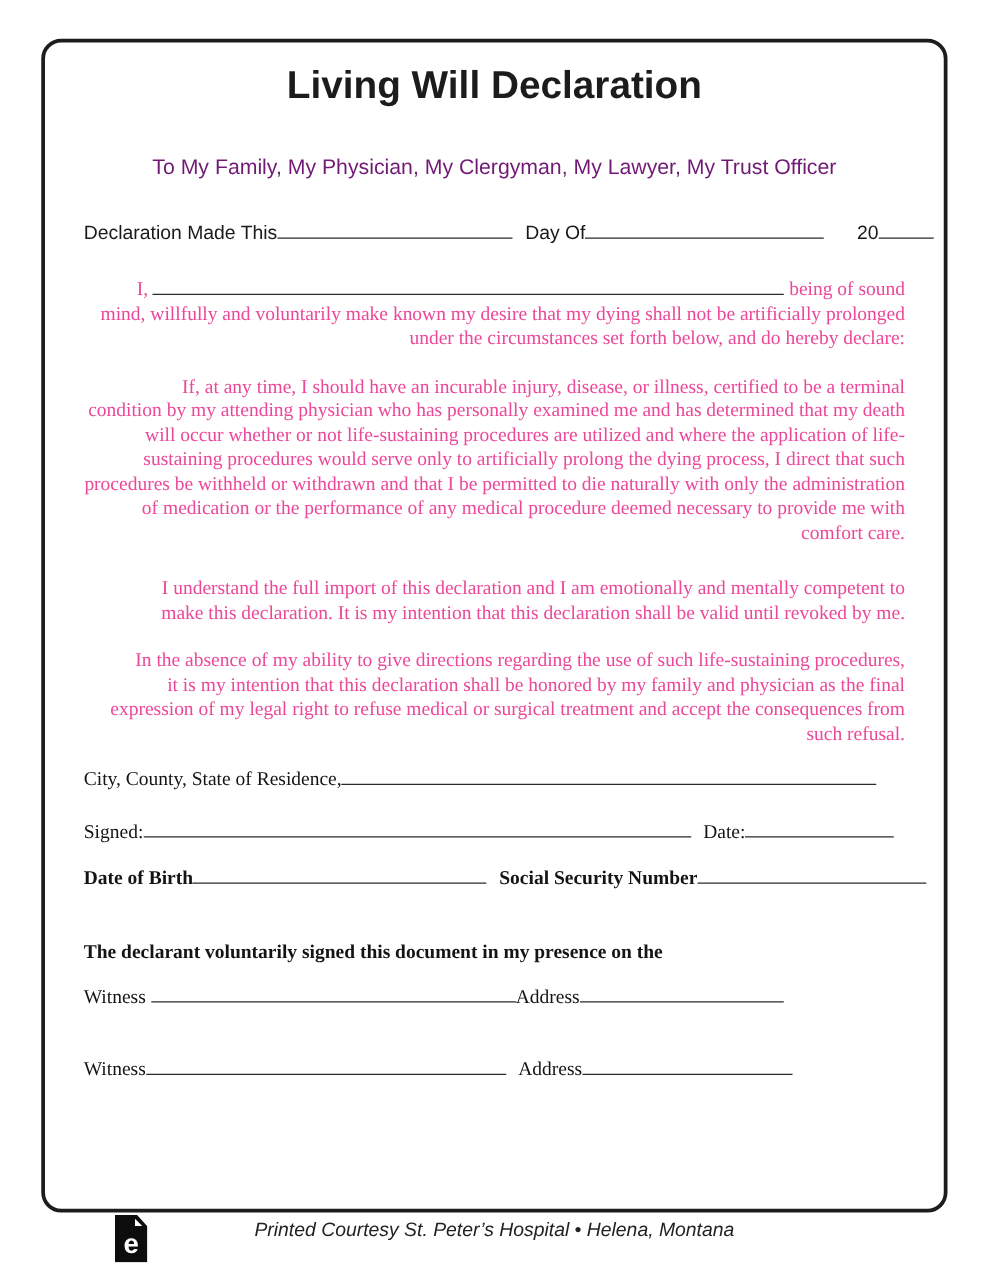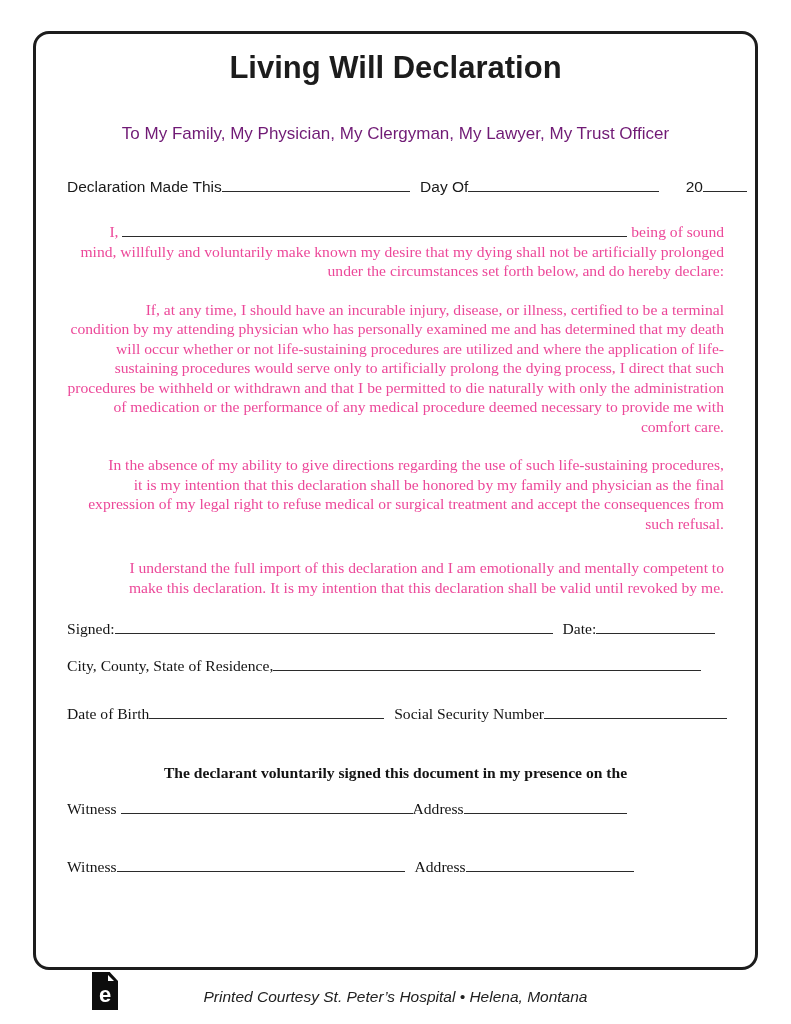--- a/index.html
+++ b/index.html
@@ -68,25 +68,24 @@
   .par-4 { margin-top: 25px; }
 
   .field-row {
     font-size: 15.6px;
     line-height: 20px;
     white-space: nowrap;
     color: #141414;
   }
   .row-signed    { margin-top: 22px; }
   .row-residence { margin-top: 17px; }
-  .row-dob       { margin-top: 28px; }
+  .row-dob       { margin-top: 17px; font-weight: bold; }
 
   .witness-statement {
     margin-top: 39px;
-    text-align: center;
     font-weight: bold;
     font-size: 15.6px;
     line-height: 19px;
     color: #141414;
   }
 
   .row-dayof    { margin-top: 24px; margin-left: 6px; }
   .row-witness1 { margin-top: 17px; }
   .row-witness2 { margin-top: 38px; }
 
@@ -95,21 +94,21 @@
   .ml30 { margin-left: 30px; }
 
   .footer {
     position: absolute;
     left: 0; top: 972px;
     width: 791px;
     text-align: center;
   }
   .footer-text {
     display: inline-block;
-    margin-top: 16px;
+    margin-top: 4px;
     font-family: "Liberation Sans", sans-serif;
     font-style: italic;
     font-size: 15.5px;
     color: #222222;
   }
   .eforms-logo {
     position: absolute;
     left: 92px; top: 0;
     width: 26px; height: 38px;
     background: #0d0d0d;
@@ -145,31 +144,31 @@
   <div class="dec-line">
     <span>Declaration Made This</span><span class="blank" style="width:188px"></span>
     <span class="ml6">Day Of</span><span class="blank" style="width:191px"></span>
     <span class="ml22">20</span><span class="blank" style="width:44px"></span>
   </div>
 
   <p class="body-par par-1"><span>I,</span> <span class="blank" style="width:505px"></span> <span>being of sound mind, willfully and voluntarily make known my desire that my dying shall not be artificially prolonged under the circumstances set forth below, and do hereby declare:</span></p>
 
   <p class="body-par par-2">If, at any time, I should have an incurable injury, disease, or illness, certified to be a terminal condition by my attending physician who has personally examined me and has determined that my death will occur whether or not life-sustaining procedures are utilized and where the application of life-sustaining procedures would serve only to artificially prolong the dying process, I direct that such procedures be withheld or withdrawn and that I be permitted to die naturally with only the administration of medication or the performance of any medical procedure deemed necessary to provide me with comfort care.</p>
 
+  <p class="body-par par-4">I understand the full import of this declaration and I am emotionally and mentally competent to make this declaration.  It is my intention that this declaration shall be valid until revoked by me.</p>
+
   <p class="body-par par-3">In the absence of my ability to give directions regarding the use of such life-sustaining procedures, it is my intention that this declaration shall be honored by my family and physician as the final expression of my legal right to refuse medical or surgical treatment and accept the consequences from such refusal.</p>
 
-  <p class="body-par par-4">I understand the full import of this declaration and I am emotionally and mentally competent to make this declaration.  It is my intention that this declaration shall be valid until revoked by me.</p>
+  <div class="field-row row-residence">
+    <span>City, County, State of Residence,</span><span class="blank" style="width:428px"></span>
+  </div>
 
   <div class="field-row row-signed">
     <span>Signed:</span><span class="blank" style="width:438px"></span>
     <span class="ml6">Date:</span><span class="blank" style="width:119px"></span>
-  </div>
-
-  <div class="field-row row-residence">
-    <span>City, County, State of Residence,</span><span class="blank" style="width:428px"></span>
   </div>
 
   <div class="field-row row-dob">
     <span>Date of Birth</span><span class="blank" style="width:235px"></span>
     <span class="ml6">Social Security Number</span><span class="blank" style="width:183px"></span>
   </div>
 
   <div class="witness-statement">The declarant voluntarily signed this document in my presence on the</div>
 
 

